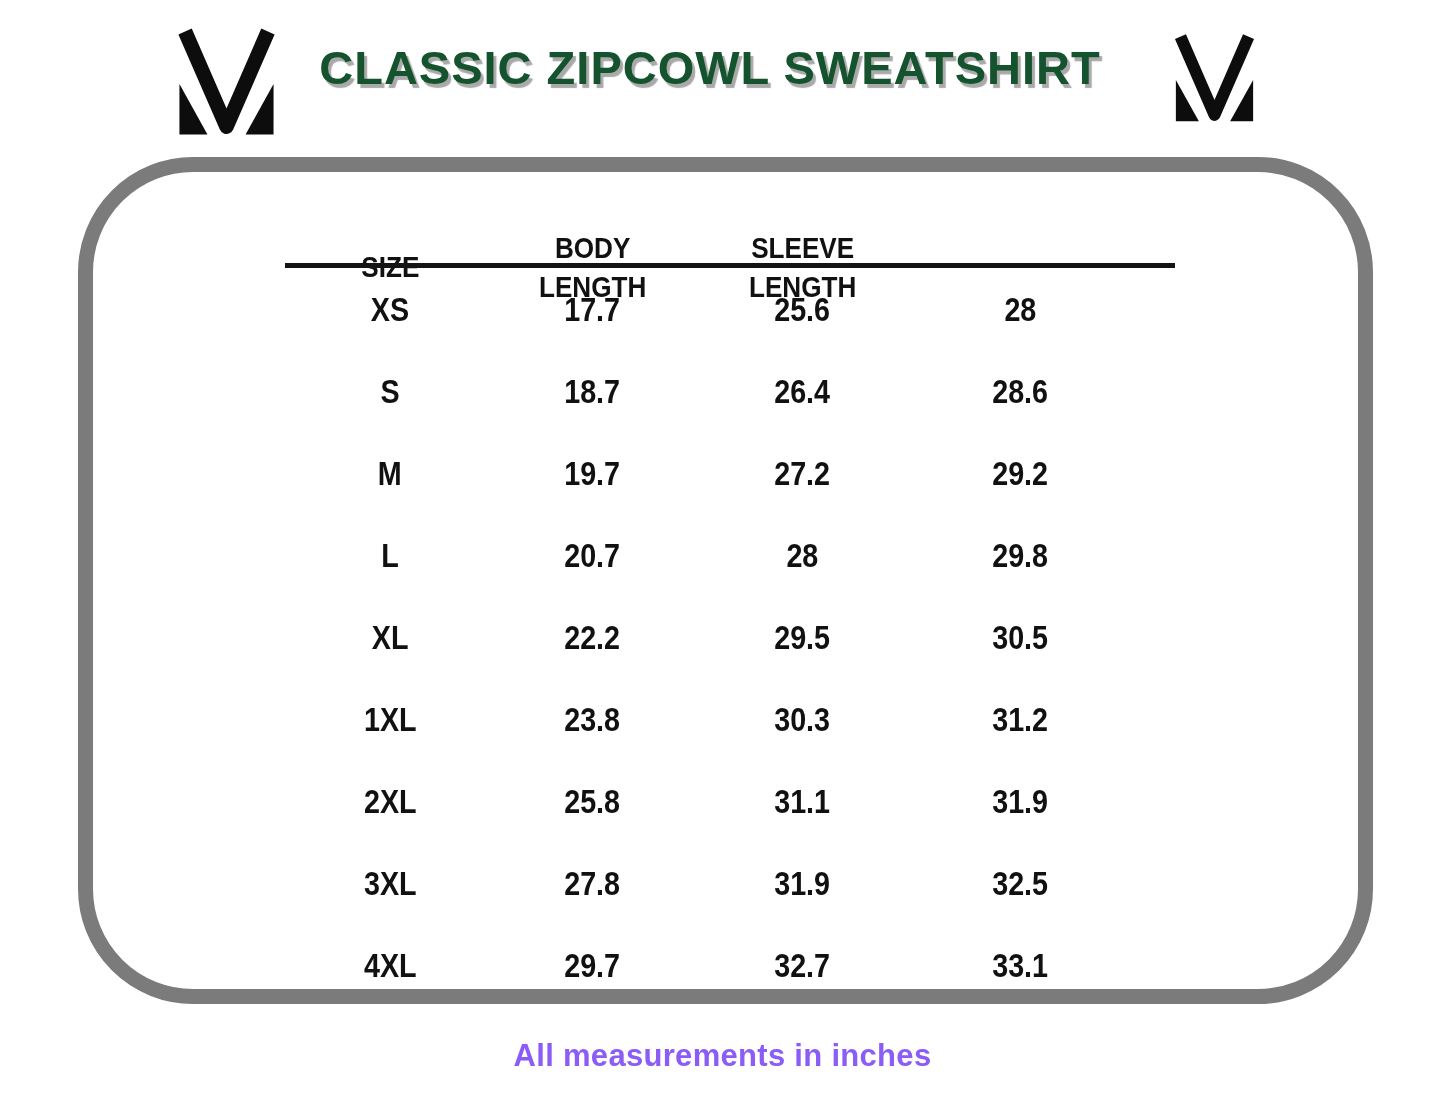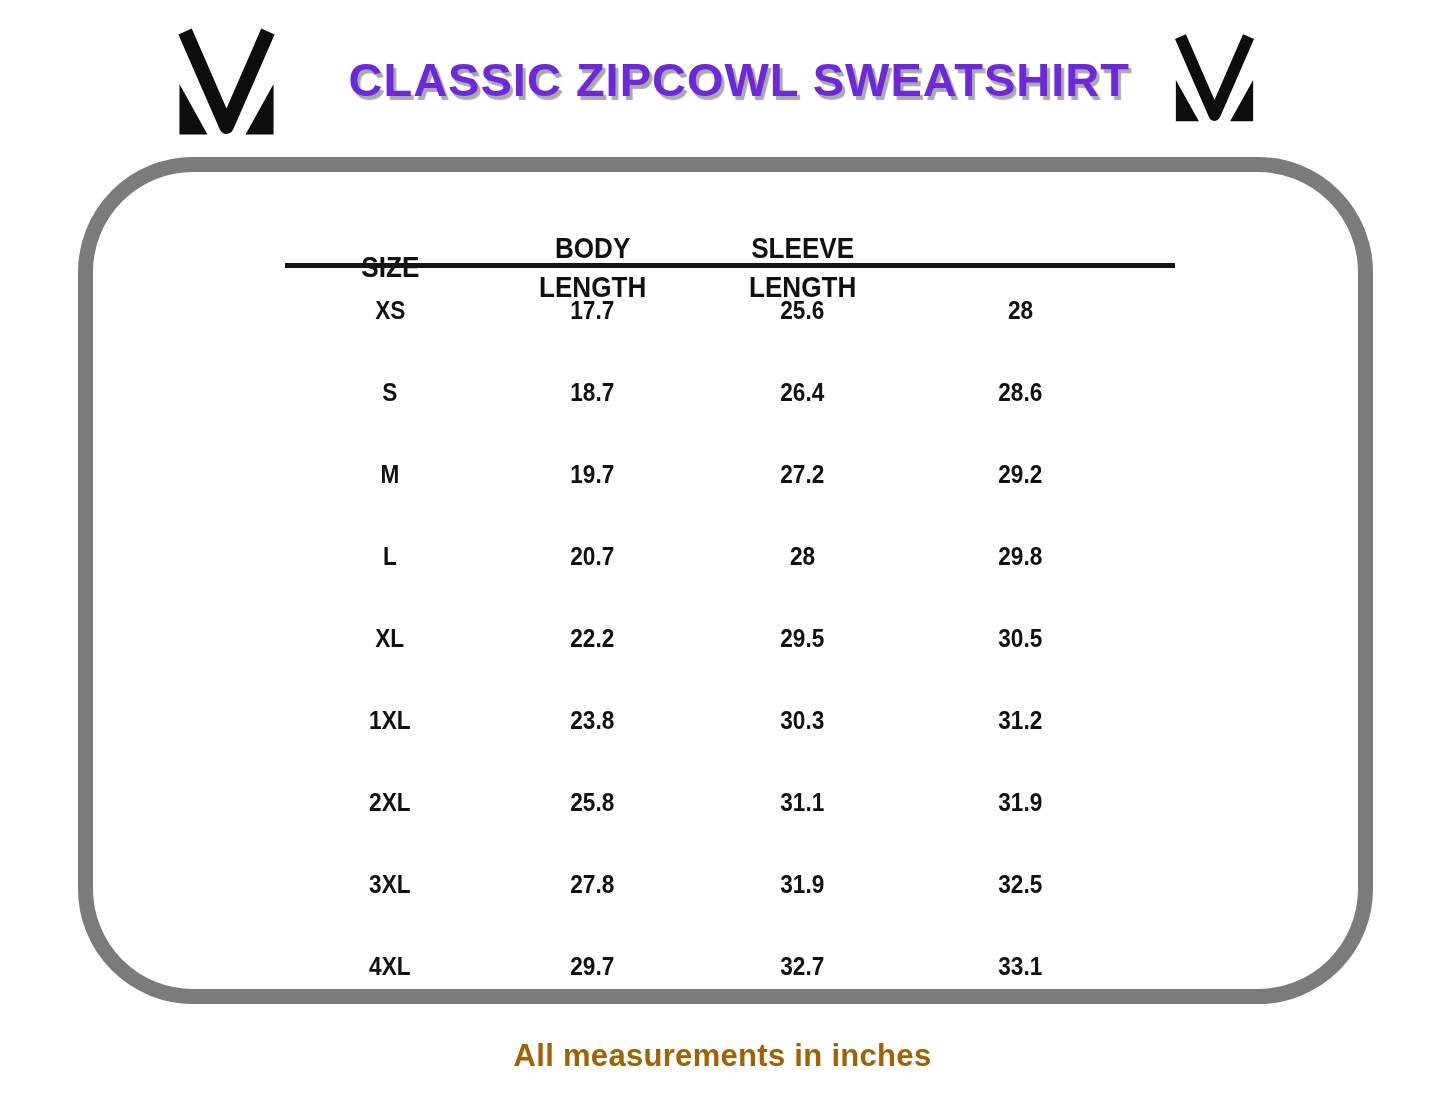--- a/index.html
+++ b/index.html
@@ -14,26 +14,26 @@
   }
 
   
   .logo { position: absolute; }
   .logo svg { width: 100%; height: 100%; overflow: visible; }
   #logo-left  { left: 163px; top: 27px;  width: 127px; height: 112px; }
   #logo-right { left: 1166px; top: 33px; width: 97px;  height: 92px; }
 
   #page-title {
     position: absolute;
-    left: 290px; top: 52px; width: 840px;
-    text-align: right;
+    left: 290px; top: 40px; width: 840px;
+    text-align: center;
     font-size: 47px;
     font-weight: bold;
     letter-spacing: 1px;
-    color: #6d28d9;
+    color: #14532d;
     text-shadow: 3px 4px 1px #a9a9a9;
     white-space: nowrap;
   }
 
   
   #size-chart-frame {
     position: absolute;
     left: 78px; top: 157px;
     width: 1295px; height: 847px;
     box-sizing: border-box;
@@ -60,40 +60,40 @@
     font-weight: bold;
     color: #111111;
   }
   .cell > span {
     display: inline-block;
     transform: scaleX(0.87);
     text-align: center;
   }
   #table-header .cell { font-size: 30px; }
   #table-header .cell > span { white-space: pre; line-height: 1.28; }
-  #table-body .cell { font-size: 26px; }
+  #table-body .cell { font-size: 33px; }
 
   .row { display: contents; }
 
   #header-divider {
     position: absolute;
     left: 285px; top: 263px;
     width: 890px; height: 5px;
     background: #141414;
   }
 
   
   #footnote {
     position: absolute;
     left: 0; top: 1038px; width: 1445px;
     text-align: center;
     font-size: 31px;
     font-weight: bold;
     letter-spacing: 0.3px;
-    color: #a16207;
+    color: #8b5cf6;
   }
 </style>
 </head>
 <body>
 
 <div id="canvas">
 
   <div class="logo" id="logo-left">
     <svg viewBox="0 0 100 100" xmlns="http://www.w3.org/2000/svg">
       <path d="M13 4 L50 89 L87 4" fill="none" stroke="#0d0d0d" stroke-width="13" stroke-linejoin="round"></path>

